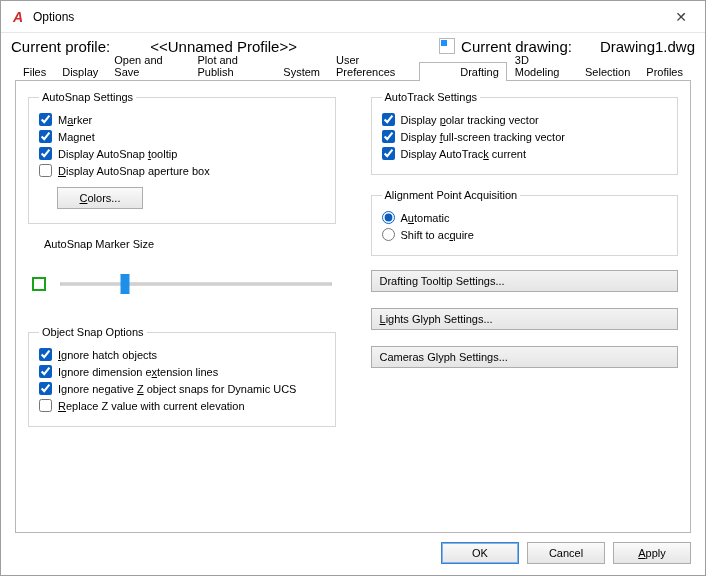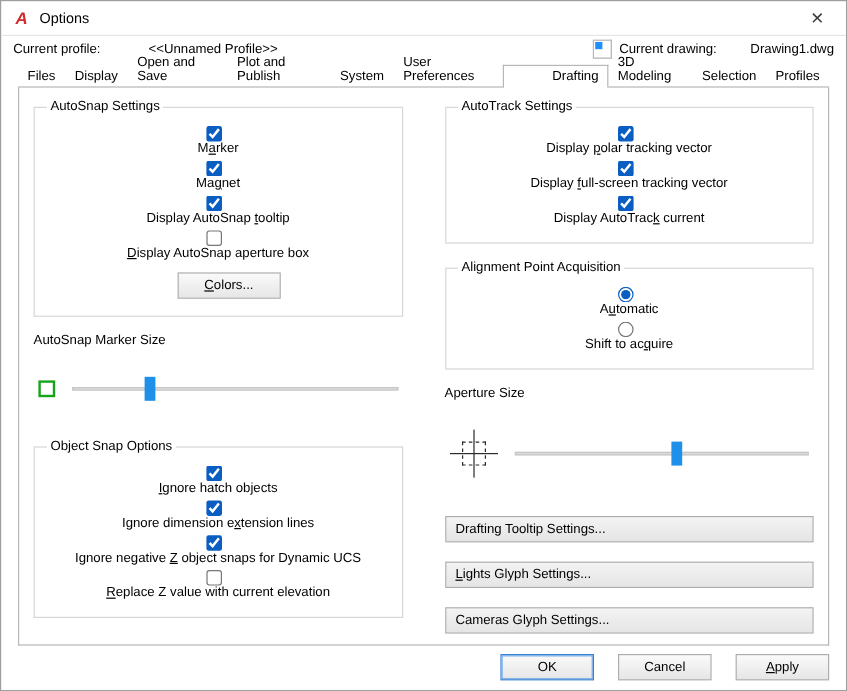--- a/index.html
+++ b/index.html
@@ -38,21 +38,21 @@
     width: 44px; height: 28px;
     display: flex; align-items: center; justify-content: center;
     font-size: 14px; font-family: Arial, sans-serif;
     color: #404040; cursor: pointer;
   }
 
   .inforow {
     height: 26px;
     display: flex; align-items: center;
     padding: 0 10px;
-    font-size: 11px;
+    font-size: 15px;
     color: #000;
   }
   .inforow .lbl { white-space: nowrap; }
   .inforow .val { margin-left: 40px; }
   .inforow .spacer { flex: 1 1 auto; }
   .dwg-ico {
     width:16px; height:16px; margin-right:6px;
     display:inline-block; position:relative;
   }
   .dwg-ico::before{
@@ -114,21 +114,21 @@
     border: 1px solid #d6d6d6;
     margin: 0 0 14px 0;
     padding: 6px 10px 10px 10px;
     position: relative;
   }
   fieldset.group > legend {
     font-size: 11px;
     padding: 0 3px;
   }
 
-  .row { display:flex; align-items:center; margin: 4px 12px; font-size:11px;flex-direction:column; }
+  .row { display:flex; align-items:center; margin: 4px 0; font-size:11px; }
   .row input[type=checkbox], .row input[type=radio] {
     margin: 0 6px 0 0;
     accent-color: #0a5ec1;
   }
   .row label { cursor: default; }
   .row .acc { text-decoration: underline; }
 
   .btn {
     height: 22px;
     min-width: 74px;
@@ -169,29 +169,29 @@
     position:absolute; background:#2a2a2a;
   }
   .aperture-preview .h { left:0; right:0; top:50%; height:1px; transform:translateY(-50%); }
   .aperture-preview .v { top:0; bottom:0; left:50%; width:1px; transform:translateX(-50%); }
   .aperture-preview .box {
     position:absolute; left:50%; top:50%; width:20px; height:20px;
     transform:translate(-50%,-50%);
     border:1px dashed #2a2a2a;
   }
 
-  .nogroup-title { font-size:11px; margin: 0 0 6px 0; }
+  .nogroup-title { font-size:11px; margin: 0 0 6px 16px; }
   .nogroup { margin-bottom:14px; }
 
   .stack > * + * { margin-top: 16px; }
 
   .footer {
     height: 36px;
     display:flex; align-items:center; justify-content:flex-end;
-    gap:20px; padding: 0 14px 8px 14px;
+    gap:8px; padding: 0 14px 8px 14px;
   }
 </style>
 </head>
 <body>
 
 <div class="window">
 
   <div class="titlebar">
     <span class="tb-icon">A</span>
     <span class="tb-title">Options</span>
@@ -311,36 +311,20 @@
           <div class="row">
             <input type="radio" name="align" checked="" style="">
             <label><span>A</span><span class="acc">u</span><span>tomatic</span></label>
           </div>
           <div class="row">
             <input type="radio" name="align" style="">
             <label><span>Shift to ac</span><span class="acc">q</span><span>uire</span></label>
           </div>
         </fieldset>
 
-        <div class="nogroup">
-          <div class="nogroup-title">
-            <span>Apertur</span><span class="acc">e</span><span> Size</span>
-          </div>
-          <div class="slider-wrap">
-            <div class="aperture-preview">
-              <div class="h"></div>
-                <div class="v"></div>
-                <div class="box"></div>
-            </div>
-            <div class="slider">
-              <div class="track"></div>
-              <div class="thumb" id="thumb-aperture" style="left: 55%;"></div>
-            </div>
-          </div>
-        </div>
 
         <div class="stack">
           <button class="btn wide">
             <span>Drafting Tooltip Settings...</span>
           </button>
           <button class="btn wide">
             <span></span><span class="acc">L</span><span>ights Glyph Settings...</span>
           </button>
           <button class="btn wide">
             <span>Cameras Glyph Settings...</span>

